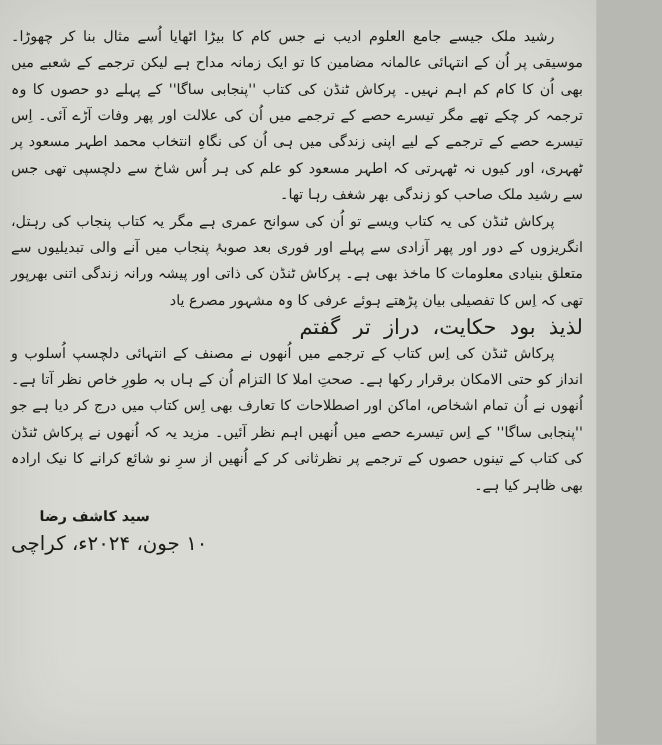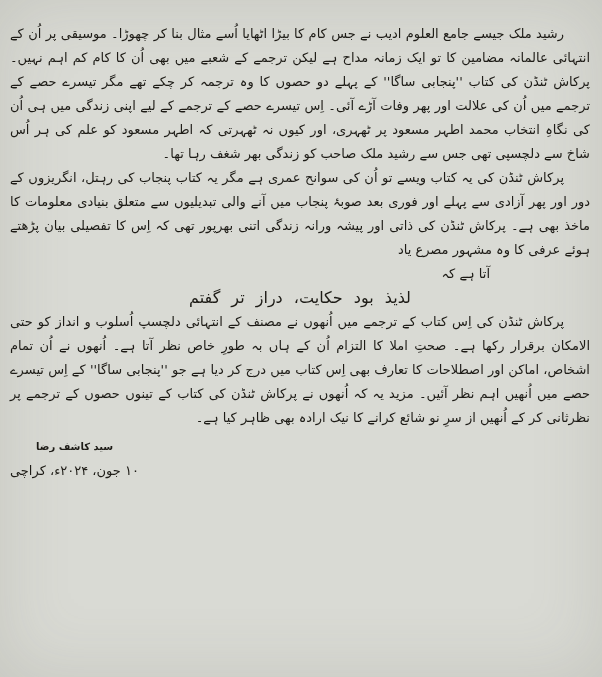--- a/index.html
+++ b/index.html
@@ -2,21 +2,21 @@
 <html><head>
 <meta charset="utf-8">
 <style>
   html, body {
     margin: 0;
     padding: 0;
     background: #b8b8b2;
   }
   .page {
     position: relative;
-    width: 602px;
+    width: 542px;
     height: 677px;
     background: #d9dad4;
     overflow: hidden;
     box-shadow: inset 0 0 70px rgba(110, 110, 98, 0.18);
   }
   .text-block {
     position: absolute;
     top: 22px;
     right: 12px;
     left: 10px;
@@ -33,47 +33,45 @@
     text-indent: 26px;
   }
   .tail-line {
     margin: 0;
     padding-left: 0;
     padding-right: 100px; 
     text-align: right;
   }
   .verse {
     margin: 0;
-    text-align: center;
     text-indent: 0;
     word-spacing: 6px;
-    font-size: 16px;
+    font-size: 19px;
   }
   .signature {
     margin: 5px 0 0 0;
     text-align: left;
     padding-left: 26px;
     font-weight: bold;
-    font-size: 10px;
+    font-size: 13px;
     text-indent: 0;
   }
   .dateline {
     margin: 0;
     text-align: left;
     padding-left: 0;
-    font-size: 13px;
+    font-size: 18px;
     text-indent: 0;
   }
 </style>
 </head>
 <body>
 
 <div class="page">
   <div class="text-block">
     <p class="para">رشید ملک جیسے جامع العلوم ادیب نے جس کام کا بیڑا اٹھایا اُسے مثال بنا کر چھوڑا۔ موسیقی پر اُن کے انتہائی عالمانہ مضامین کا تو ایک زمانہ مداح ہے لیکن ترجمے کے شعبے میں بھی اُن کا کام کم اہم نہیں۔ پرکاش ٹنڈن کی کتاب ''پنجابی ساگا'' کے پہلے دو حصوں کا وہ ترجمہ کر چکے تھے مگر تیسرے حصے کے ترجمے میں اُن کی علالت اور پھر وفات آڑے آئی۔ اِس تیسرے حصے کے ترجمے کے لیے اپنی زندگی میں ہی اُن کی نگاہِ انتخاب محمد اطہر مسعود پر ٹھہری، اور کیوں نہ ٹھہرتی کہ اطہر مسعود کو علم کی ہر اُس شاخ سے دلچسپی تھی جس سے رشید ملک صاحب کو زندگی بھر شغف رہا تھا۔</p>
     <p class="para">پرکاش ٹنڈن کی یہ کتاب ویسے تو اُن کی سوانح عمری ہے مگر یہ کتاب پنجاب کی رہتل، انگریزوں کے دور اور پھر آزادی سے پہلے اور فوری بعد صوبۂ پنجاب میں آنے والی تبدیلیوں سے متعلق بنیادی معلومات کا ماخذ بھی ہے۔ پرکاش ٹنڈن کی ذاتی اور پیشہ ورانہ زندگی اتنی بھرپور تھی کہ اِس کا تفصیلی بیان پڑھتے ہوئے عرفی کا وہ مشہور مصرع یاد</p>
-    <p class="tail-line">آتا ہے کہ</p>
     <p class="verse">لذیذ بود حکایت، دراز تر گفتم</p>
     <p class="para">پرکاش ٹنڈن کی اِس کتاب کے ترجمے میں اُنھوں نے مصنف کے انتہائی دلچسپ اُسلوب و انداز کو حتی الامکان برقرار رکھا ہے۔ صحتِ املا کا التزام اُن کے ہاں بہ طورِ خاص نظر آتا ہے۔ اُنھوں نے اُن تمام اشخاص، اماکن اور اصطلاحات کا تعارف بھی اِس کتاب میں درج کر دیا ہے جو ''پنجابی ساگا'' کے اِس تیسرے حصے میں اُنھیں اہم نظر آئیں۔ مزید یہ کہ اُنھوں نے پرکاش ٹنڈن کی کتاب کے تینوں حصوں کے ترجمے پر نظرثانی کر کے اُنھیں از سرِ نو شائع کرانے کا نیک ارادہ بھی ظاہر کیا ہے۔</p>
     <p class="signature">سید کاشف رضا</p>
     <p class="dateline">۱۰ جون، ۲۰۲۴ء، کراچی</p>
   </div>
 </div>
 
 </body></html>

